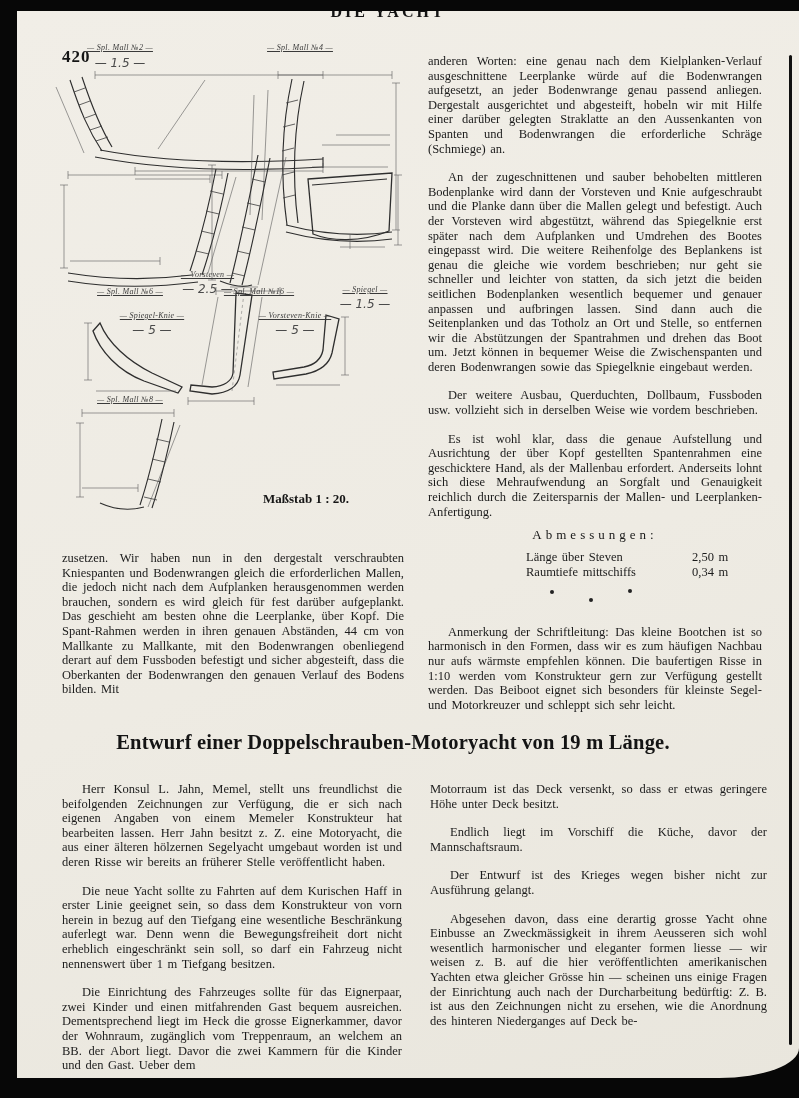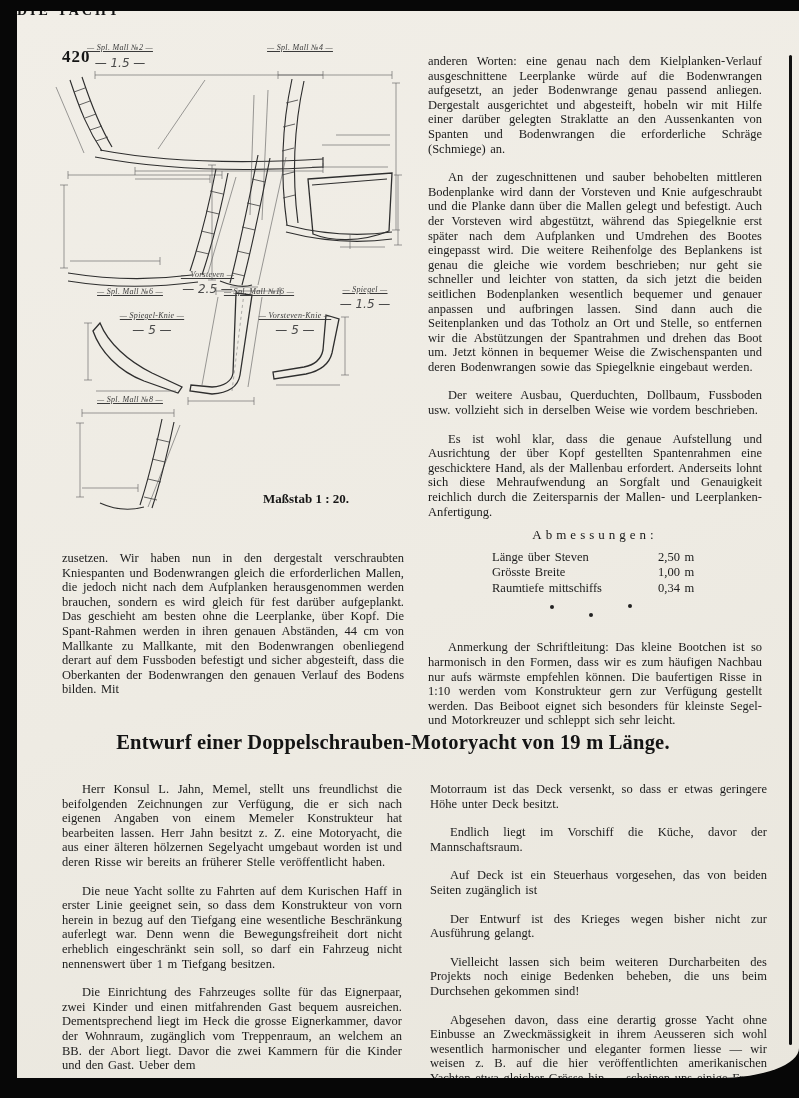--- a/index.html
+++ b/index.html
@@ -18,22 +18,22 @@
   .right-rule{
     position:absolute;right:7px;top:44px;width:3px;height:990px;
     background:#101010;border-radius:2px;
   }
   
   .page-number{
     position:absolute;left:45px;top:-7px;
     font-weight:bold;font-size:17px;color:#151515;letter-spacing:1px;margin-top:43px;
   }
   .masthead{
-    position:absolute;left:0;right:40px;top:-8px;text-align:left;
-    font-weight:bold;font-size:14px;letter-spacing:3px;color:#131313;
+    position:absolute;left:0;right:40px;top:-8px;text-align:center;
+    font-weight:bold;font-size:16px;letter-spacing:3px;color:#131313;
   }
   
   .figure{position:absolute;left:23px;top:24px;width:372px;height:502px;}
   .figure svg{position:absolute;left:0;top:0;}
   .fig-label{
     position:absolute;text-align:center;
     font-family:Liberation Serif, serif;
     font-style:italic;font-size:8px;color:#3a3a3a;letter-spacing:.3px;
     text-decoration:underline;white-space:nowrap;
   }
@@ -60,21 +60,21 @@
   .col p.ind{text-indent:20px;}
   .col-right-top{left:411px;top:29px;width:334px;}
   .col-left-mid{left:45px;top:526px;width:342px;}
   .col-left-bot{left:45px;top:757px;width:340px;}
   .col-right-bot{left:413px;top:757px;width:337px;}
   .abm-title{
     text-align:center;letter-spacing:4px;font-size:13px;
     margin:9px 0 7px 0;color:#161616;
   }
   .abm-rows{margin-left:64px;width:248px;}
-  .abm-row{display:flex;line-height:15.5px;}
+  .abm-row{display:flex;line-height:15.5px;margin-left:34px;}
   .abm-label{width:166px;}
   .abm-value{flex:1;}
   .asterism{position:relative;height:24px;margin-top:6px;}
   .asterism i{
     position:absolute;width:4px;height:4px;border-radius:50%;
     background:#222;display:block;
   }
   .asterism i:nth-child(1){left:122px;top:3px;}
   .asterism i:nth-child(2){left:200px;top:2px;}
   .asterism i:nth-child(3){left:161px;top:11px;}
@@ -213,24 +213,20 @@
     <p class="ind">Der weitere Ausbau, Querduchten, Dollbaum, Fussboden usw. vollzieht sich in derselben Weise wie vordem beschrieben.</p>
     <p class="ind">Es ist wohl klar, dass die genaue Aufstellung und Ausrichtung der über Kopf gestellten Spantenrahmen eine geschicktere Hand, als der Mallenbau erfordert. Anderseits lohnt sich diese Mehraufwendung an Sorgfalt und Genauigkeit reichlich durch die Zeitersparnis der Mallen- und Leerplanken-Anfertigung.</p>
 
     <div class="abm-title">Abmessungen:</div>
     <div class="abm-rows">
       <div class="abm-row">
         <span class="abm-label">Länge über Steven</span>
         <span class="abm-value">2,50 m</span>
       </div>
       <div class="abm-row">
-        <span class="abm-label">Grösste Breite</span>
-        <span class="abm-value">1,00 m</span>
-      </div>
-      <div class="abm-row">
         <span class="abm-label">Raumtiefe mittschiffs</span>
         <span class="abm-value">0,34 m</span>
       </div>
     </div>
 
     <div class="asterism">
         <i></i>
         <i></i>
         <i></i>
       </div>
@@ -246,20 +242,18 @@
 
   <div class="col col-left-bot">
     <p class="ind">Herr Konsul L. Jahn, Memel, stellt uns freundlichst die beifolgenden Zeichnungen zur Verfügung, die er sich nach eigenen Angaben von einem Memeler Konstrukteur hat bearbeiten lassen. Herr Jahn besitzt z. Z. eine Motoryacht, die aus einer älteren hölzernen Segelyacht umgebaut worden ist und deren Risse wir bereits an früherer Stelle veröffentlicht haben.</p>
     <p class="ind">Die neue Yacht sollte zu Fahrten auf dem Kurischen Haff in erster Linie geeignet sein, so dass dem Konstrukteur von vorn herein in bezug auf den Tiefgang eine wesentliche Beschränkung auferlegt war. Denn wenn die Bewegungsfreiheit dort nicht erheblich eingeschränkt sein soll, so darf ein Fahrzeug nicht nennenswert über 1 m Tiefgang besitzen.</p>
     <p class="ind">Die Einrichtung des Fahrzeuges sollte für das Eignerpaar, zwei Kinder und einen mitfahrenden Gast bequem ausreichen. Dementsprechend liegt im Heck die grosse Eignerkammer, davor der Wohnraum, zugänglich vom Treppenraum, an welchem an BB. der Abort liegt. Davor die zwei Kammern für die Kinder und den Gast. Ueber dem</p>
   </div>
 
   <div class="col col-right-bot">
     <p>Motorraum ist das Deck versenkt, so dass er etwas geringere Höhe unter Deck besitzt.</p>
     <p class="ind">Endlich liegt im Vorschiff die Küche, davor der Mannschaftsraum.</p>
-    <p class="ind">Auf Deck ist ein Steuerhaus vorgesehen, das von beiden Seiten zugänglich ist</p>
     <p class="ind">Der Entwurf ist des Krieges wegen bisher nicht zur Ausführung gelangt.</p>
-    <p class="ind">Vielleicht lassen sich beim weiteren Durcharbeiten des Projekts noch einige Bedenken beheben, die uns beim Durchsehen gekommen sind!</p>
     <p class="ind">Abgesehen davon, dass eine derartig grosse Yacht ohne Einbusse an Zweckmässigkeit in ihrem Aeusseren sich wohl wesentlich harmonischer und eleganter formen liesse — wir weisen z. B. auf die hier veröffentlichten amerikanischen Yachten etwa gleicher Grösse hin — scheinen uns einige Fragen der Einrichtung auch nach der Durcharbeitung bedürftig: Z. B. ist aus den Zeichnungen nicht zu ersehen, wie die Anordnung des hinteren Niederganges auf Deck be-</p>
   </div>
 
   <div class="right-rule"></div>
 </div>
 
 </body></html>

